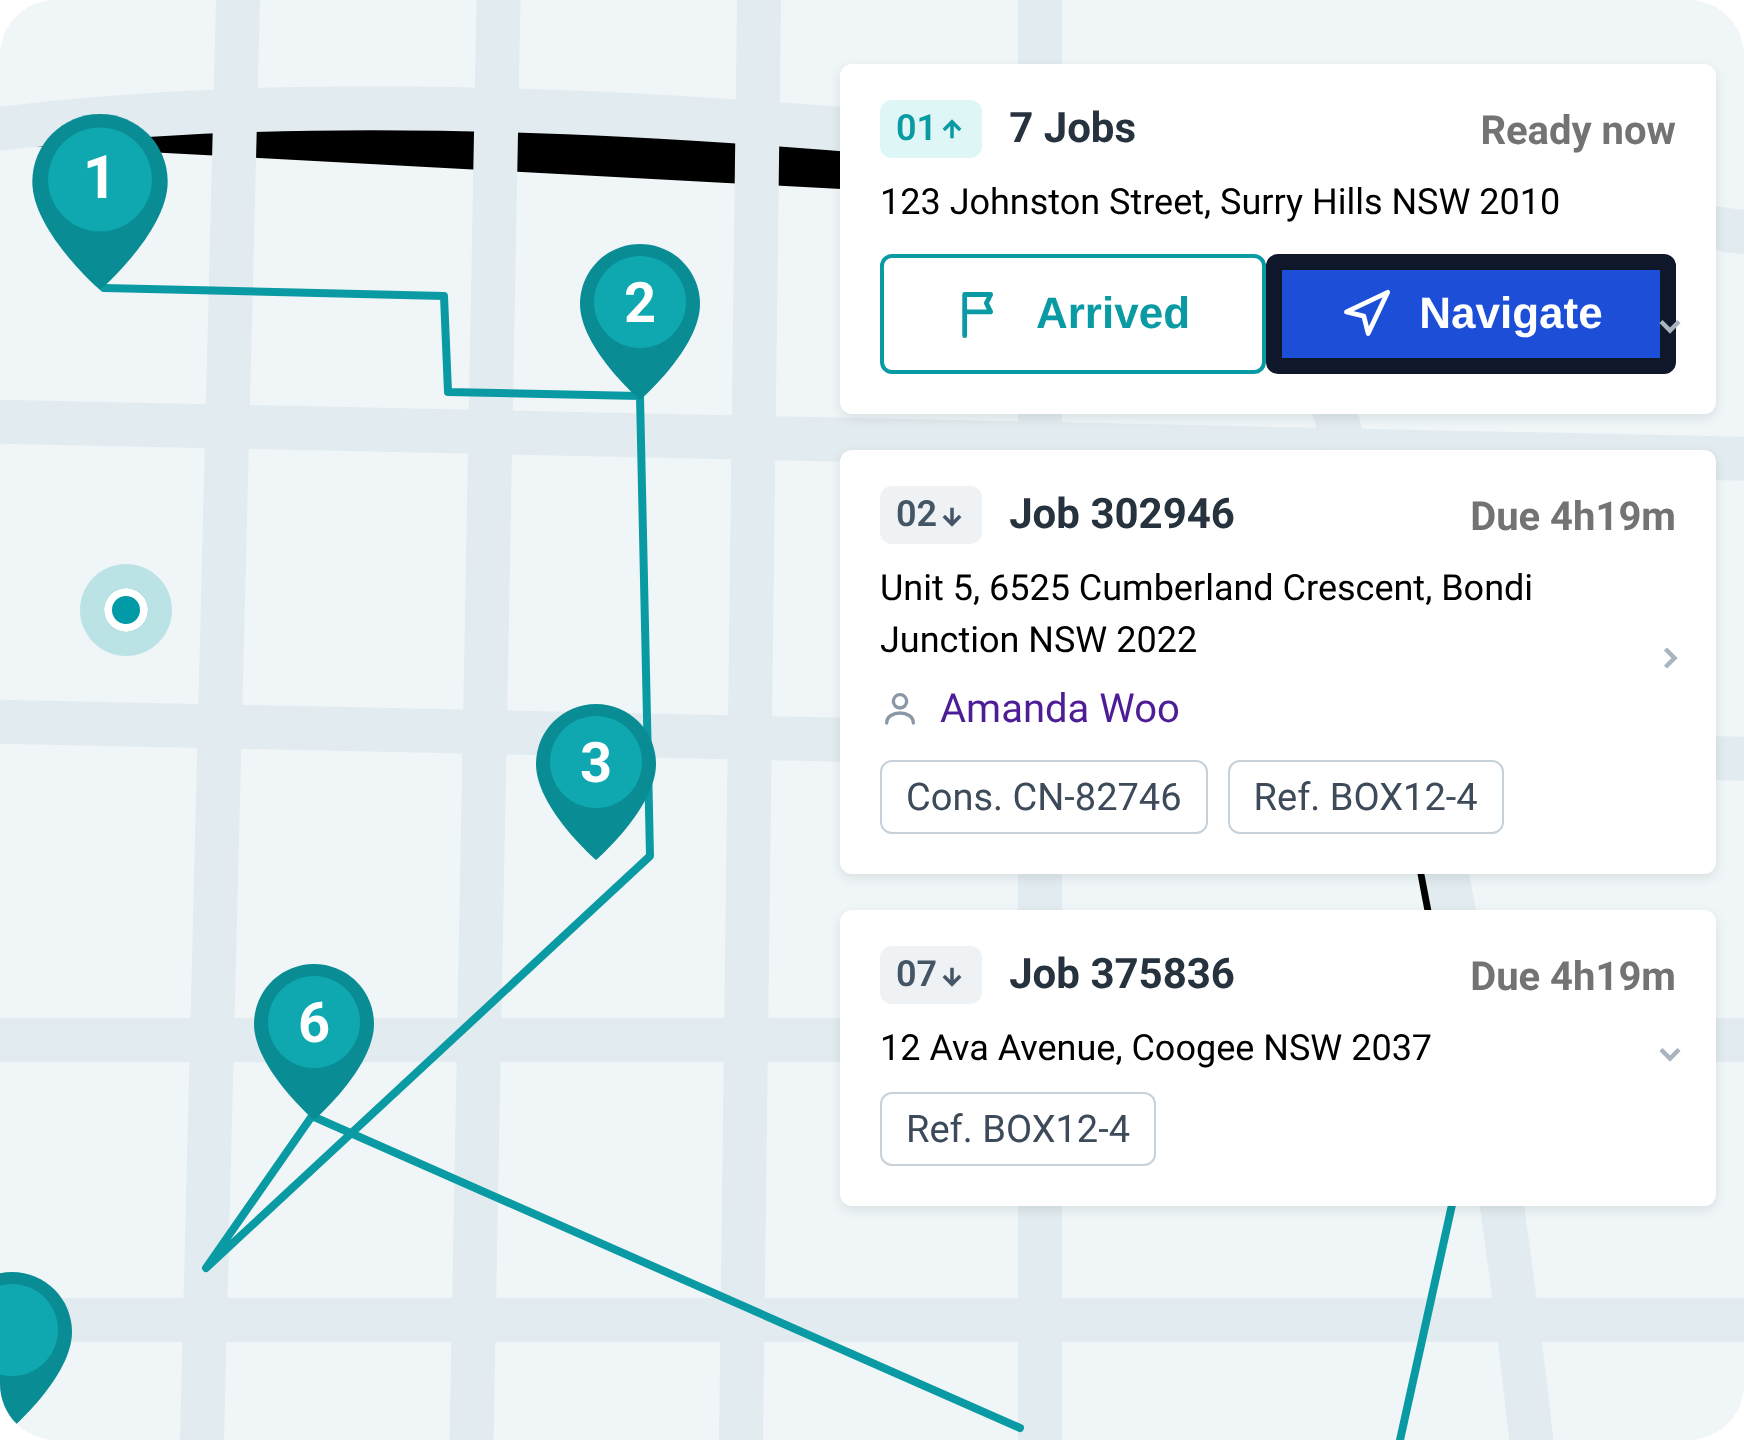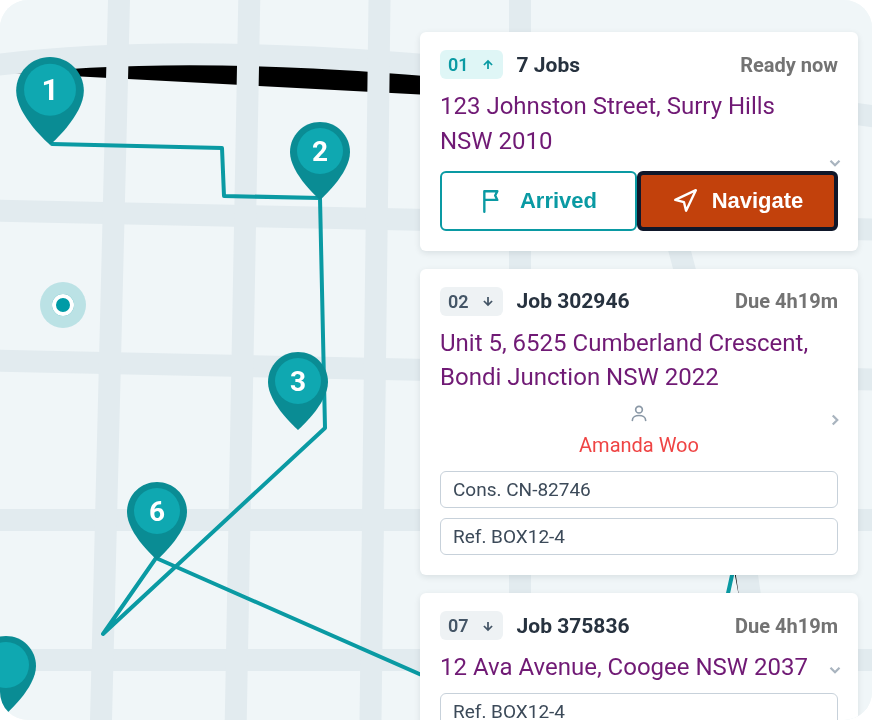--- a/index.html
+++ b/index.html
@@ -52,58 +52,58 @@
     background: #fff; border-radius: 6px;
     box-shadow: 0 2px 6px rgba(0,30,40,0.10);
     padding: 18px 20px 20px 20px;
     position: relative;
   }
   .card-header {
     display: flex; align-items: center; gap: 14px; margin-bottom: 10px;
   }
   .seq-badge {
     background: #eef2f4; border-radius: 6px; padding: 4px 8px;
-    display: inline-flex; align-items: center; gap: 12px;
+    display: inline-flex; align-items: center; gap: 0;
     font-weight: 600; color: #445566; font-size: 18px;
     font-variant-numeric: tabular-nums;
   }
   .seq-badge.active { background: #dff6f6; color: #0a9aa3; }
   .seq-badge svg { width: 14px; height: 14px; }
   .job-title { font-weight: 700; color: #27323f; font-size: 21px; }
   .due { margin-left: auto; font-weight: 700; color: #737373; font-size: 20px; }
   .card .chevron {
     position: absolute; right: 14px; top: 50%; transform: translateY(-50%);
     color: #a9b4bf;
   }
   .card.expanded .chevron { top: 122px; transform: none; }
   .address {
-    color: #701a75; font-size: 24px; line-height: 1.45; margin-bottom: 8px;
+    color: #000000; font-size: 18px; line-height: 1.45; margin-bottom: 8px;
     padding-right: 28px;
   }
   .contact {
     display: flex; align-items: center; gap: 10px; margin-bottom: 14px;
-    color: #ef4444; font-size: 20px; flex-direction: column;
+    color: #4c1d95; font-size: 20px;
   }
   .contact svg { width: 20px; height: 20px; color: #8a98a6; }
-  .tags { display: flex; gap: 10px; flex-wrap: wrap; flex-direction: column; }
+  .tags { display: flex; gap: 10px; flex-wrap: wrap; }
   .tag {
     border: 1.5px solid #c7d1da; border-radius: 6px; padding: 6px 12px;
     color: #3c4a59; font-size: 19px; background: #fff;
   }
   .actions { display: flex; margin-top: 12px; justify-content: center; }
   .btn {
     flex: 1; display: flex; align-items: center; justify-content: center; gap: 14px;
     height: 60px; border-radius: 6px; font-size: 22px; font-weight: 700;
     cursor: pointer;
   }
   .btn-outline {
     border: 2px solid #0a9aa3; color: #0a9aa3; background: #fff;
   }
   .btn-solid {
-    border: 4px solid #0f172a; background: #c2410c; color: #fff;
+    border: 8px solid #0f172a; background: #1d4ed8; color: #fff;
   }
   .btn svg { width: 26px; height: 26px; }
 </style>
 </head>
 <body>
 
 <div class="container">
 
   <svg class="map-bg" viewBox="0 0 872 720" preserveAspectRatio="none">
     <rect width="872" height="720" fill="#f0f6f8"></rect>

